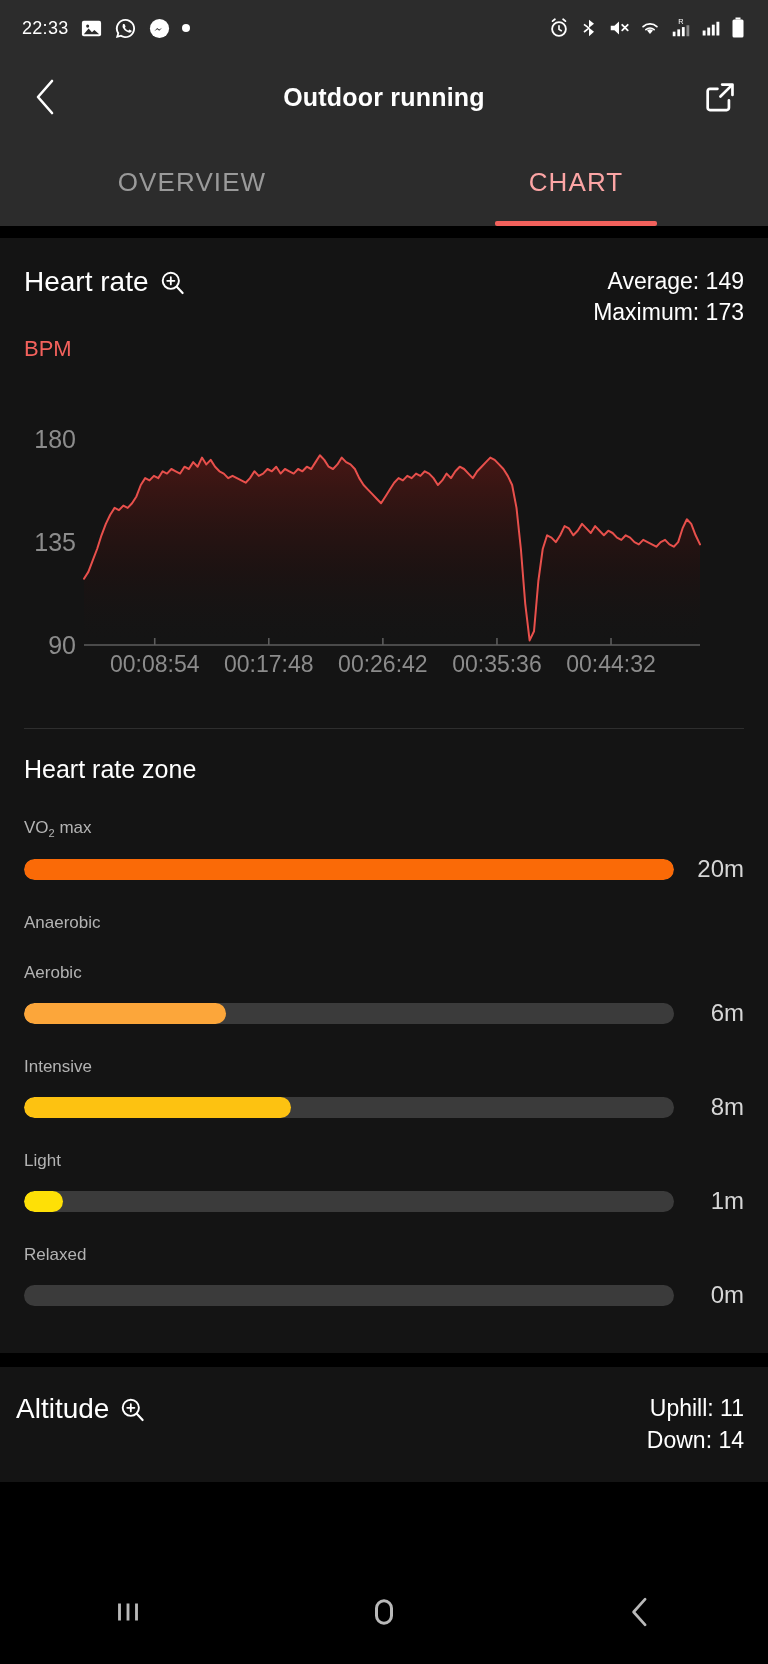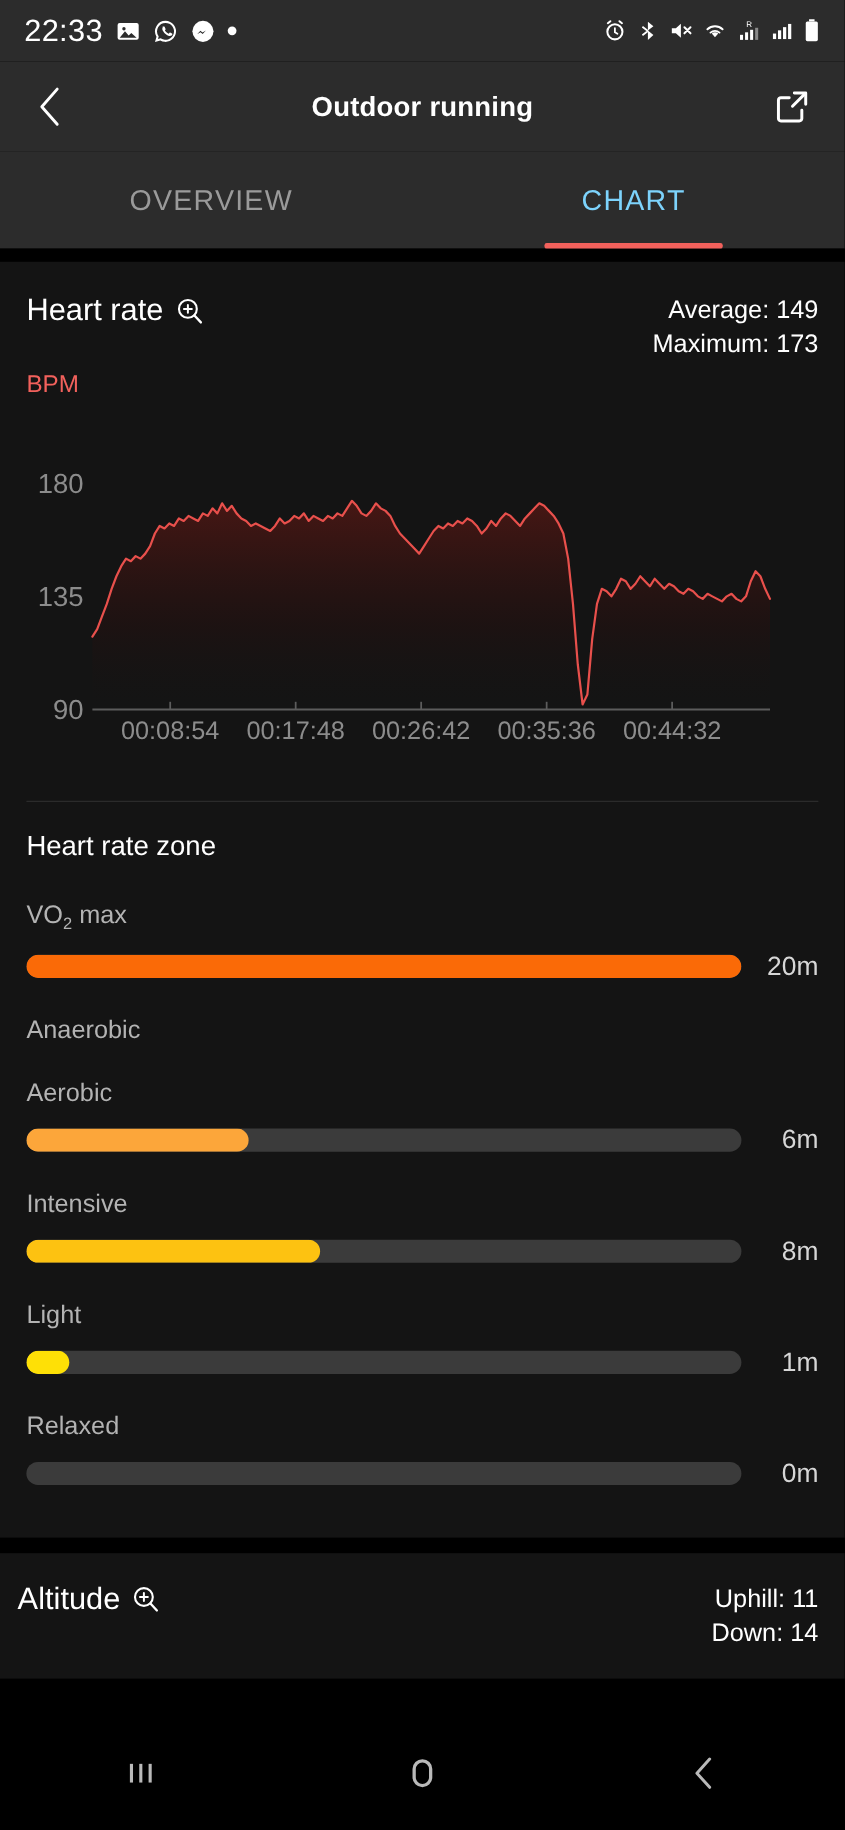--- a/index.html
+++ b/index.html
@@ -11,21 +11,21 @@
   }
   .phone { position:relative; width:768px; height:1664px; background:#000; }
 
   
   .statusbar {
     height:56px; background:#2c2c2c;
     display:flex; align-items:center; justify-content:space-between;
     padding:0 22px;
   }
   .sb-left { display:flex; align-items:center; gap:11px; }
-  .sb-clock { color:#fff; font-size:28px; font-weight:400; letter-spacing:.3px; }
+  .sb-clock { color:#fff; font-size:18px; font-weight:400; letter-spacing:.3px; }
   .sb-right { display:flex; align-items:center; gap:9px; }
   .sb-ic { display:inline-flex; align-items:center; justify-content:center; }
   .sb-dot { width:8px; height:8px; border-radius:50%; background:#fff; display:inline-block; }
 
   
   .appbar {
     height:82px; background:#2c2c2c;
     display:flex; align-items:center; padding:0 26px;
     position:relative;
     gap:27px;
@@ -39,21 +39,21 @@
   .share-btn { margin-left:auto; width:44px; height:44px; display:flex; align-items:center; justify-content:center; z-index:2; }
 
   
   .tabs { height:88px; background:#2c2c2c; display:flex; }
   .tab {
     flex:1; display:flex; flex-direction:column;
     align-items:center; justify-content:center; position:relative;
   }
   .tab-label { font-size:26px; letter-spacing:1.1px; font-weight:400; }
   .tab.inactive .tab-label { color:#9a9a9a; }
-  .tab.active .tab-label { color:#7dd3fc; }
+  .tab.active .tab-label { color:#fca5a5; }
   .tab-underline {
     position:absolute; bottom:0; height:5px; width:162px;
     background:#f2615c; border-radius:2px;
   }
 
   .gap { background:#000; }
 
   
   .card { background:#141414; }
 
@@ -69,21 +69,21 @@
   .chart-wrap { position:relative; padding:22px 0 0 0; height:380px; }
   .bpm-label { color:#f2615c; font-size:22px; position:absolute; left:24px; top:8px; }
   .chart-svg { display:block; }
 
   
   .zone-sep { height:1px; background:#2e2e2e; margin:20px 24px 0 24px; }
   .zones { padding:26px 24px 44px 24px; }
   .zones-title { color:#fff; font-size:25px; margin-bottom:34px; }
   .zone { margin-bottom:30px; }
   .zone:last-child { margin-bottom:0; }
-  .zone-name { color:#b3b3b3; font-size:23px; margin-bottom:16px; }
+  .zone-name { color:#b3b3b3; font-size:17px; margin-bottom:16px; }
   .zone-row { display:flex; align-items:center; gap:14px; }
   .zone-track {
     flex:1; height:21px; border-radius:11px; background:#3b3b3b;
     position:relative; overflow:hidden;
   }
   .zone-fill { position:absolute; left:0; top:0; bottom:0; border-radius:11px; }
   .zone-value { color:#d6d6d6; font-size:24px; min-width:56px; text-align:right; }
   sub { font-size:.65em; }
 
   

